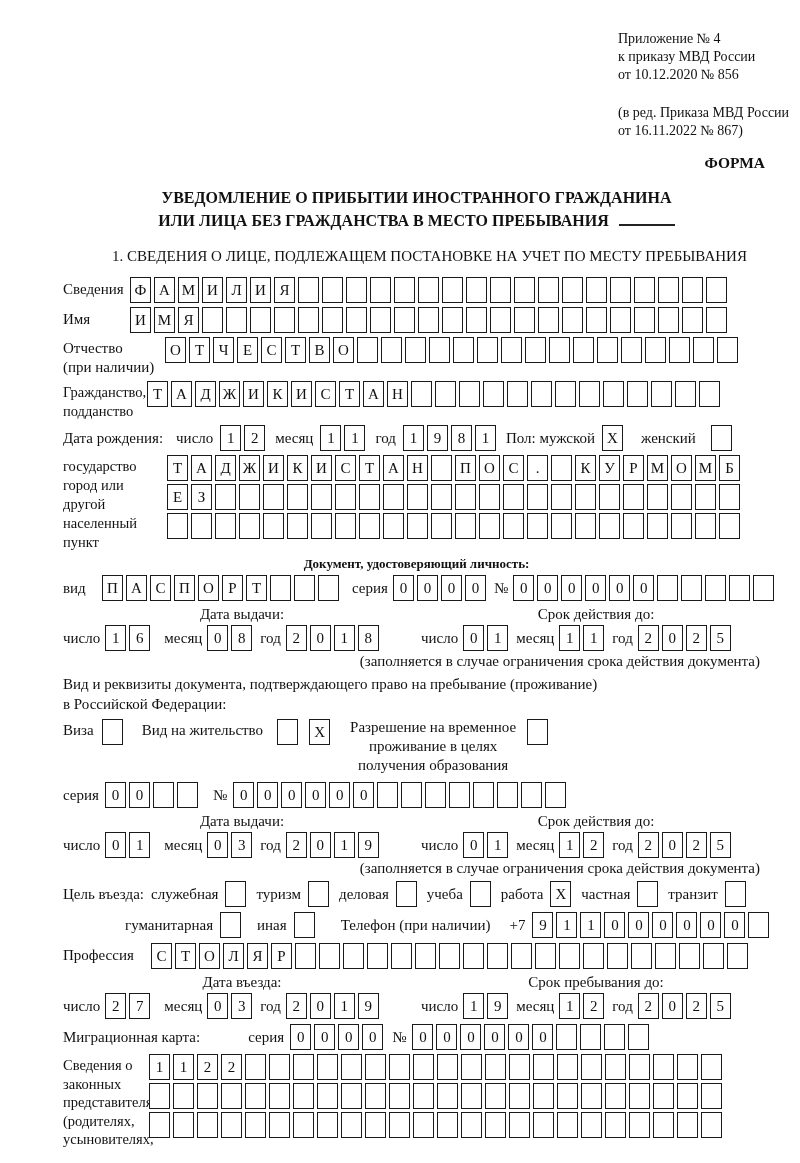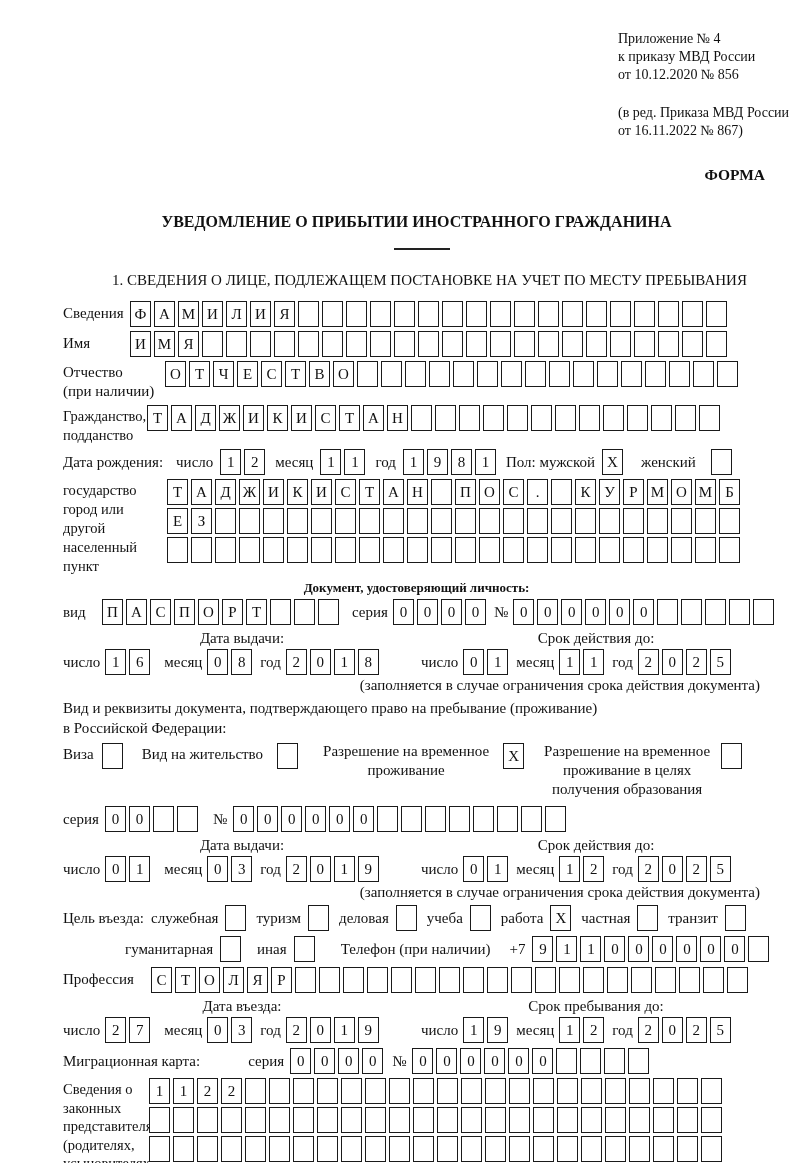--- a/index.html
+++ b/index.html
@@ -3,23 +3,23 @@
 <meta charset="utf-8">
 <style>
   html,body{margin:0;padding:0;background:#fff;}
   body{width:800px;height:1163px;overflow:hidden;color:#111;
        font-family:"Liberation Serif","DejaVu Serif",serif;font-size:15px;}
   .page{padding:30px 0 0 63px;width:737px;}
 
   
   .appendix{margin-left:555px;font-size:14px;line-height:18px;}
   .rev{margin-top:20px;}
-  .forma{margin-top:26px;text-align:right;padding-right:35px;font-weight:bold;font-size:15.5px;}
-
-  .title{margin-top:26px;text-align:center;font-weight:bold;font-size:16px;line-height:23px;padding-right:30px;}
+  .forma{margin-top:14px;text-align:right;padding-right:35px;font-weight:bold;font-size:15.5px;}
+
+  .title{margin-top:14px;text-align:center;font-weight:bold;font-size:16px;line-height:23px;padding-right:30px;}
   .blank-line{display:inline-block;width:56px;border-bottom:2px solid #222;margin-left:10px;}
   .section-heading{margin-top:16px;font-weight:normal;font-size:15px;text-align:center;padding-right:4px;}
 
   
   .form{margin-top:12px;}
   .row{display:flex;align-items:flex-start;margin-bottom:4px;}
   .lbl{flex:none;padding-top:4px;}
   .lbl2{flex:none;line-height:19px;padding-top:2px;}
   .col{display:flex;flex-direction:column;}
   .boxes{display:inline-flex;flex:none;}
@@ -61,21 +61,21 @@
     <div class="rev">
       <div>(в ред. Приказа МВД России</div>
       <div>от 16.11.2022 № 867)</div>
     </div>
   </div>
 
   <div class="forma">ФОРМА</div>
 
   <div class="title">
     <div>УВЕДОМЛЕНИЕ О ПРИБЫТИИ ИНОСТРАННОГО ГРАЖДАНИНА</div>
-    <div><span class="blank-line"></span></div>
+    <div><span>ИЛИ ЛИЦА БЕЗ ГРАЖДАНСТВА В МЕСТО ПРЕБЫВАНИЯ</span><span class="blank-line"></span></div>
   </div>
 
   <div class="section-heading">1. СВЕДЕНИЯ О ЛИЦЕ, ПОДЛЕЖАЩЕМ ПОСТАНОВКЕ НА УЧЕТ ПО МЕСТУ ПРЕБЫВАНИЯ</div>
 
   <div class="form">
 
     <div class="row">
       <div class="lbl" style="width:67px">Сведения</div>
       <div class="boxes">
           <span class="box">Ф</span>
@@ -412,21 +412,20 @@
 
     <div class="permit-row">
       <span style="padding-top:4px">Виза</span>
       <span class="boxes box-top">
           <span class="box"></span>
         </span>
       <span style="padding-top:4px;margin-left:8px">Вид на жительство</span>
       <span class="boxes box-top" style="margin-left:6px">
           <span class="box"></span>
         </span>
-      <span class="opt-text pt1" style="margin-left:8px">Разрешение на временное проживание</span>
       <span class="boxes box-top">
           <span class="box">X</span>
         </span>
       <span class="opt-text pt2" style="margin-left:6px">Разрешение на временное проживание в целях получения образования</span>
       <span class="boxes box-top">
           <span class="box"></span>
         </span>
     </div>
 
     <div class="inline-row" style="gap:6px;margin-bottom:4px">

